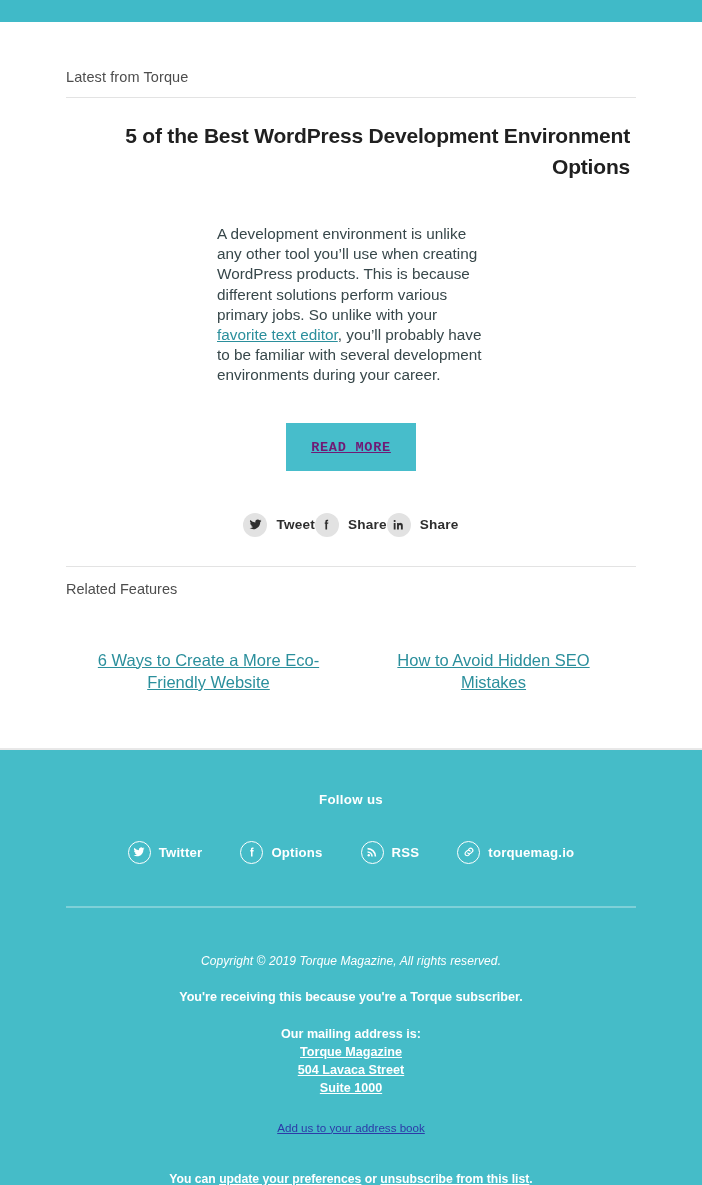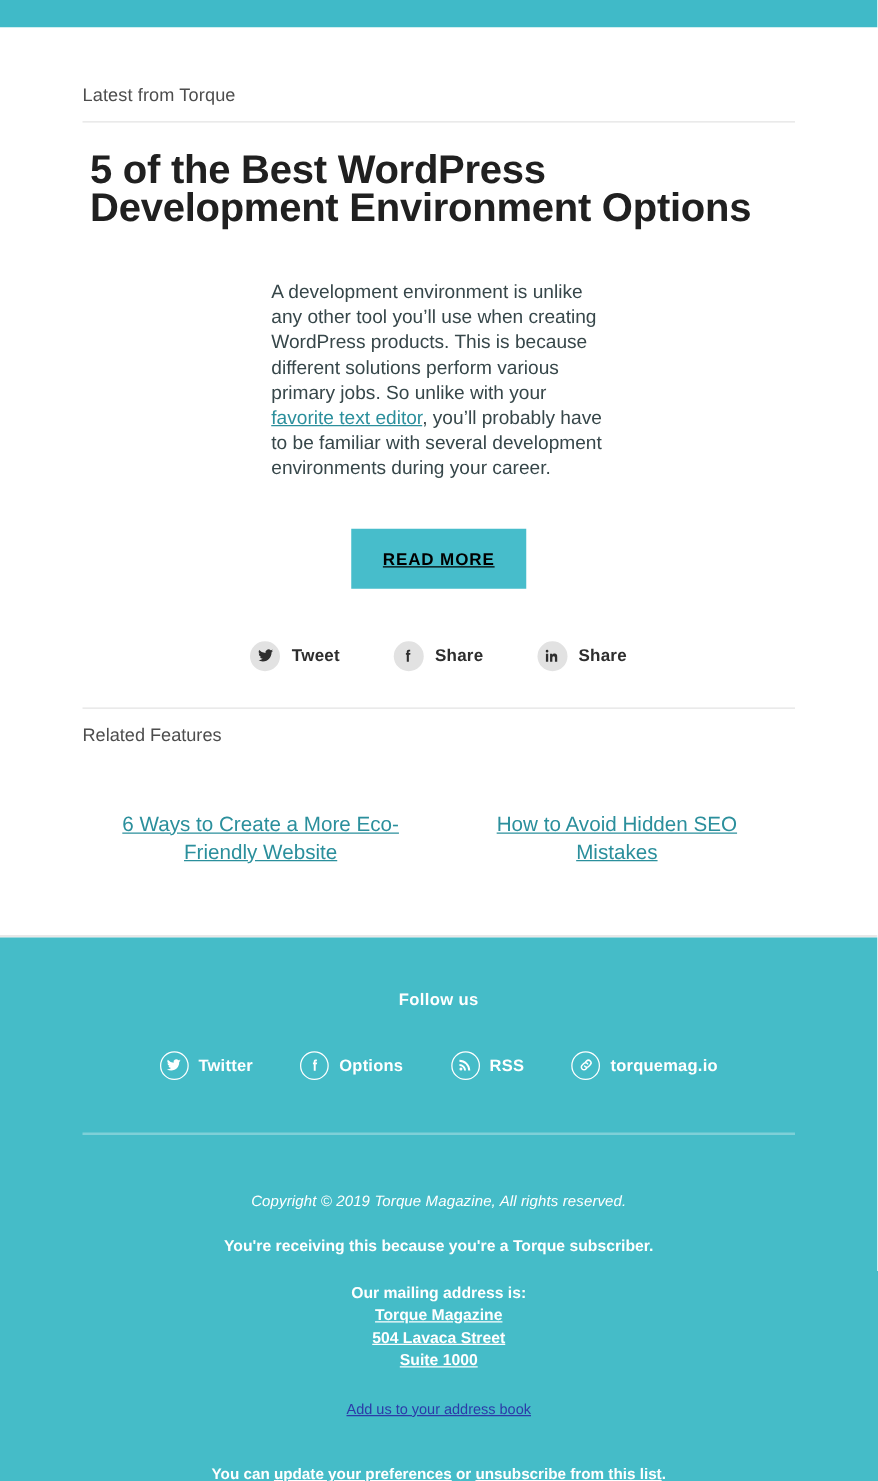--- a/index.html
+++ b/index.html
@@ -23,25 +23,25 @@
     color: #4d4d4d;
     padding-top: 47px;
     padding-bottom: 12px;
     letter-spacing: 0.1px;
   }
   .rule { height: 1px; background: #e3e3e3; width: 100%; }
 
   .article { padding-top: 22px; }
 
   .article-title {
-    font-size: 32px;
+    font-size: 21px;
     line-height: 31px;
     font-weight: bold;
     color: #202020;
-    text-align: left;
+    text-align: right;
     padding: 0 6px;
     letter-spacing: -0.2px;
   }
 
   .article-body {
     width: 268px;
     margin: 10px auto;
     padding-top: 32px;
     font-size: 15.3px;
     line-height: 20.2px;
@@ -49,36 +49,35 @@
   }
   .article-body a {
     color: #2b8f9c;
     text-decoration: underline;
   }
 
   .cta-wrap { text-align: center; padding-top: 27px; }
   .cta-button {
     display: inline-block;
     background: #47bdcb;
-    color: #000000;
+    color: #701a75;
     font-size: 13.6px;
     font-weight: bold;
     letter-spacing: 0.7px;
     padding: 17px 25px 16px 25px;
     border: none;
     cursor: pointer;
-    font-family: Liberation Sans, sans-serif;
+    font-family: Liberation Mono, monospace;
   }
 
   
   .share-row {
     display: flex;
     justify-content: center;
     align-items: center;
-    gap: 43px;
     padding-top: 42px;
     padding-bottom: 29px;
   }
   .share-item {
     display: flex;
     align-items: center;
     gap: 9px;
     text-decoration: none;
   }
   .share-badge {

